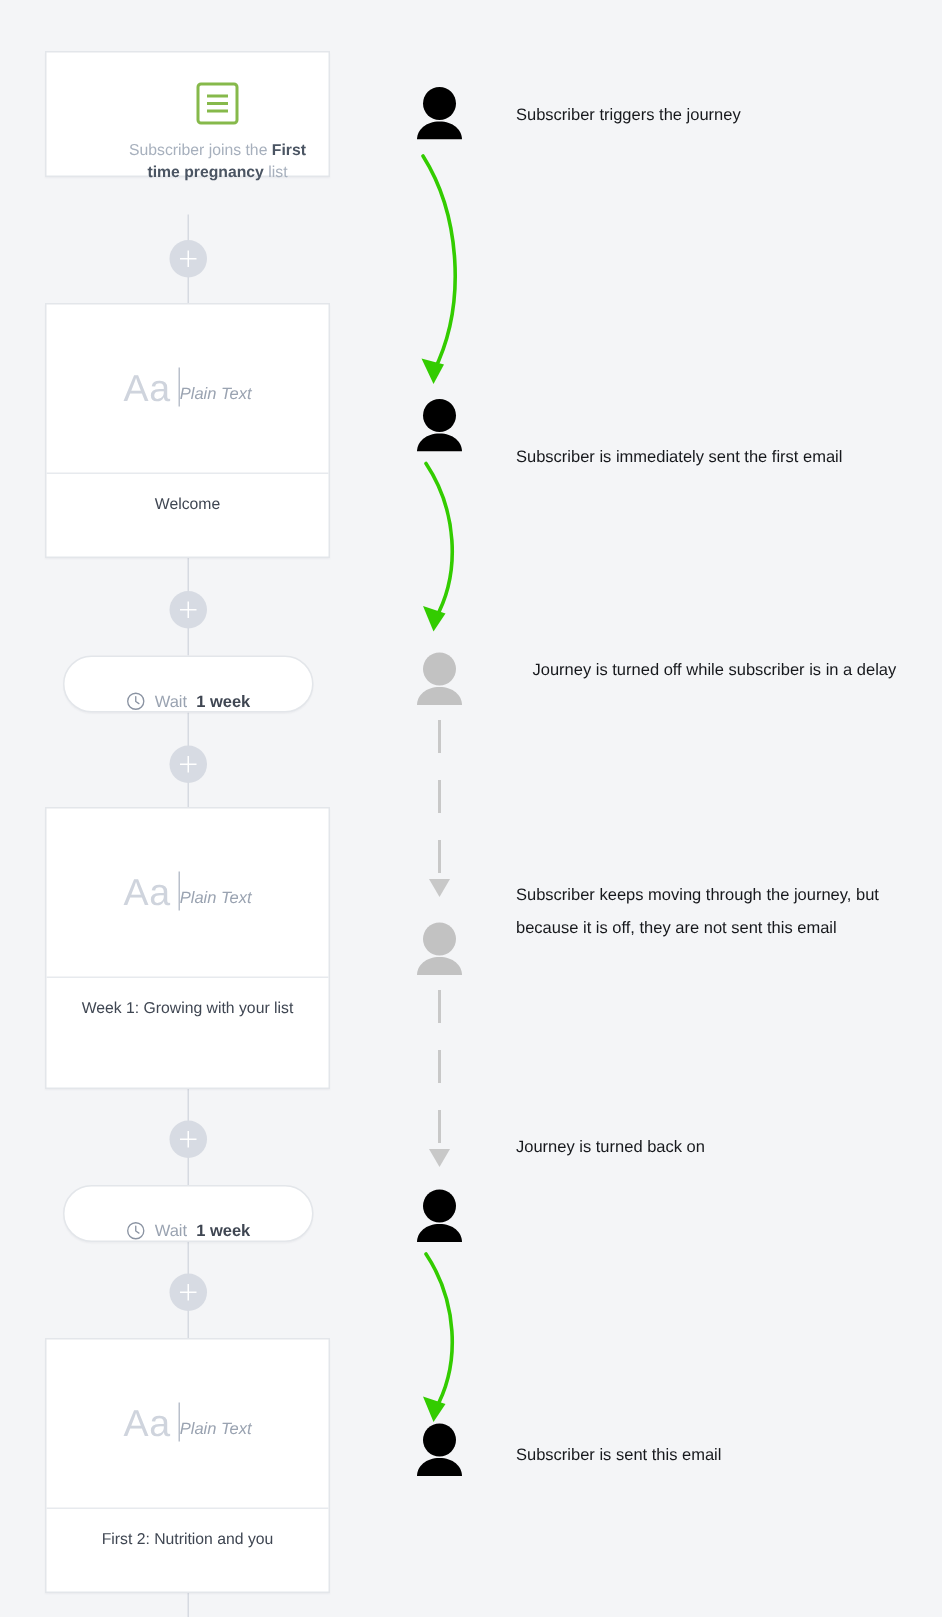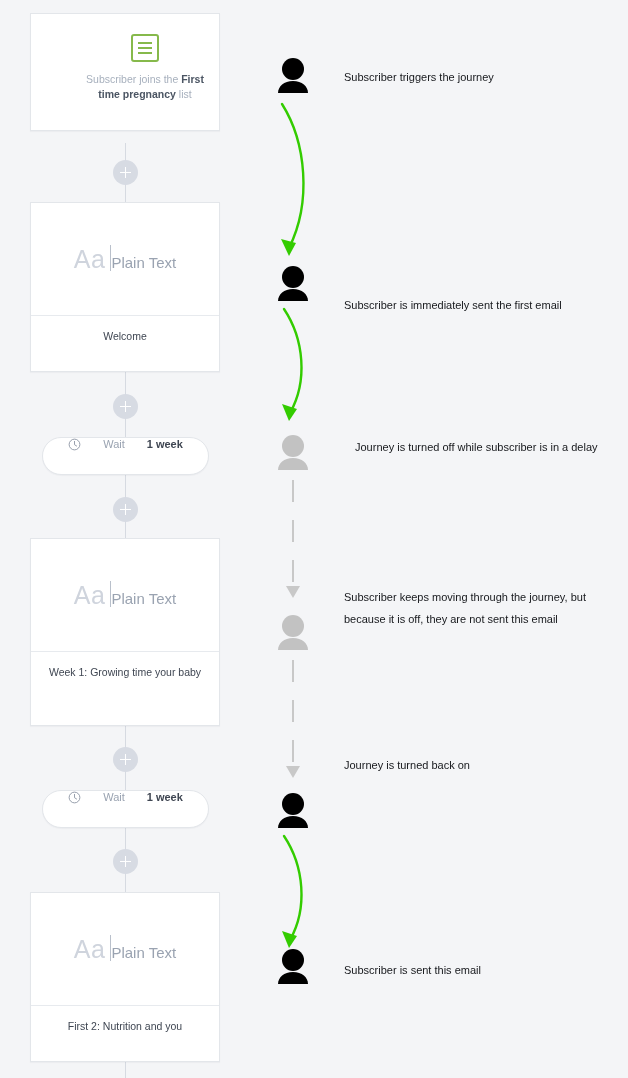--- a/index.html
+++ b/index.html
@@ -42,22 +42,22 @@
     left: 30px;
     width: 190px;
     background: #ffffff;
     border: 1px solid #e3e6ea;
     box-sizing: border-box;
     box-shadow: 0 1px 1px rgba(40,50,70,.04);
   }
 
   
   #trigger-card {
-    top: 13px;
-    height: 118px;
+    top: 34px;
+    height: 84px;
     padding-top: 20px;
     text-align: center;
     padding-left: 40px;
   }
   .trigger-icon {
     width: 28px;
     height: 28px;
     margin: 0 auto 10px auto;
     border: 2px solid #86b94b;
     border-radius: 3px;
@@ -104,22 +104,23 @@
     content: "";
     position: absolute;
     right: 0;
     top: -2px;
     width: 1px;
     height: 26px;
     background: #b9c0cb;
   }
   .email-card .plain-label {
     margin-top: 7px;
-    font-size: 15px;
+    font-size: 11px;
     color: #9aa3b1;
+    font-style: italic;
   }
   .email-card .subject {
     border-top: 1px solid #e7eaee;
     min-height: 29px;
     display: flex;
     align-items: center;
     justify-content: center;
     text-align: center;
     font-size: 10.5px;
     color: #3f4652;
@@ -135,23 +136,23 @@
   .wait-pill {
     position: absolute;
     left: 42px;
     width: 167px;
     height: 38px;
     border-radius: 19px;
     background: #ffffff;
     border: 1px solid #e3e6ea;
     box-sizing: border-box;
     display: flex;
-    align-items: flex-start;
-    justify-content: center;
-    gap: 22px;
+    align-items: flex-end;
+    justify-content: center;
+    gap: 6px;
     box-shadow: 0 1px 1px rgba(40,50,70,.04);
     font-size: 11px;
   }
   #wait-pill-1 { top: 437px; }
   #wait-pill-2 { top: 790px; }
   .wait-pill .clock {
     width: 13px;
     height: 13px;
     flex: 0 0 auto;
   }
@@ -255,21 +256,21 @@
       </svg>
       <span class="wait-word">Wait </span>
         <span class="wait-value">1 week</span>
     </div>
 
     <div class="card email-card" id="email-card-2">
       <div class="preview">
         <div class="aa">Aa</div>
         <div class="plain-label">Plain Text</div>
       </div>
-      <div class="subject">Week 1: Growing time your baby</div>
+      <div class="subject">Week 1: Growing with your list</div>
     </div>
 
     <div class="wait-pill" id="wait-pill-2">
       <svg class="clock" viewBox="0 0 16 16">
         <circle cx="8" cy="8" r="6.6" fill="none" stroke="#8a93a2" stroke-width="1.1"></circle>
         <path d="M8 4.2 V8.2 L10.6 9.9" fill="none" stroke="#8a93a2" stroke-width="1.1" stroke-linecap="round"></path>
       </svg>
       <span class="wait-word">Wait </span>
         <span class="wait-value">1 week</span>
     </div>

